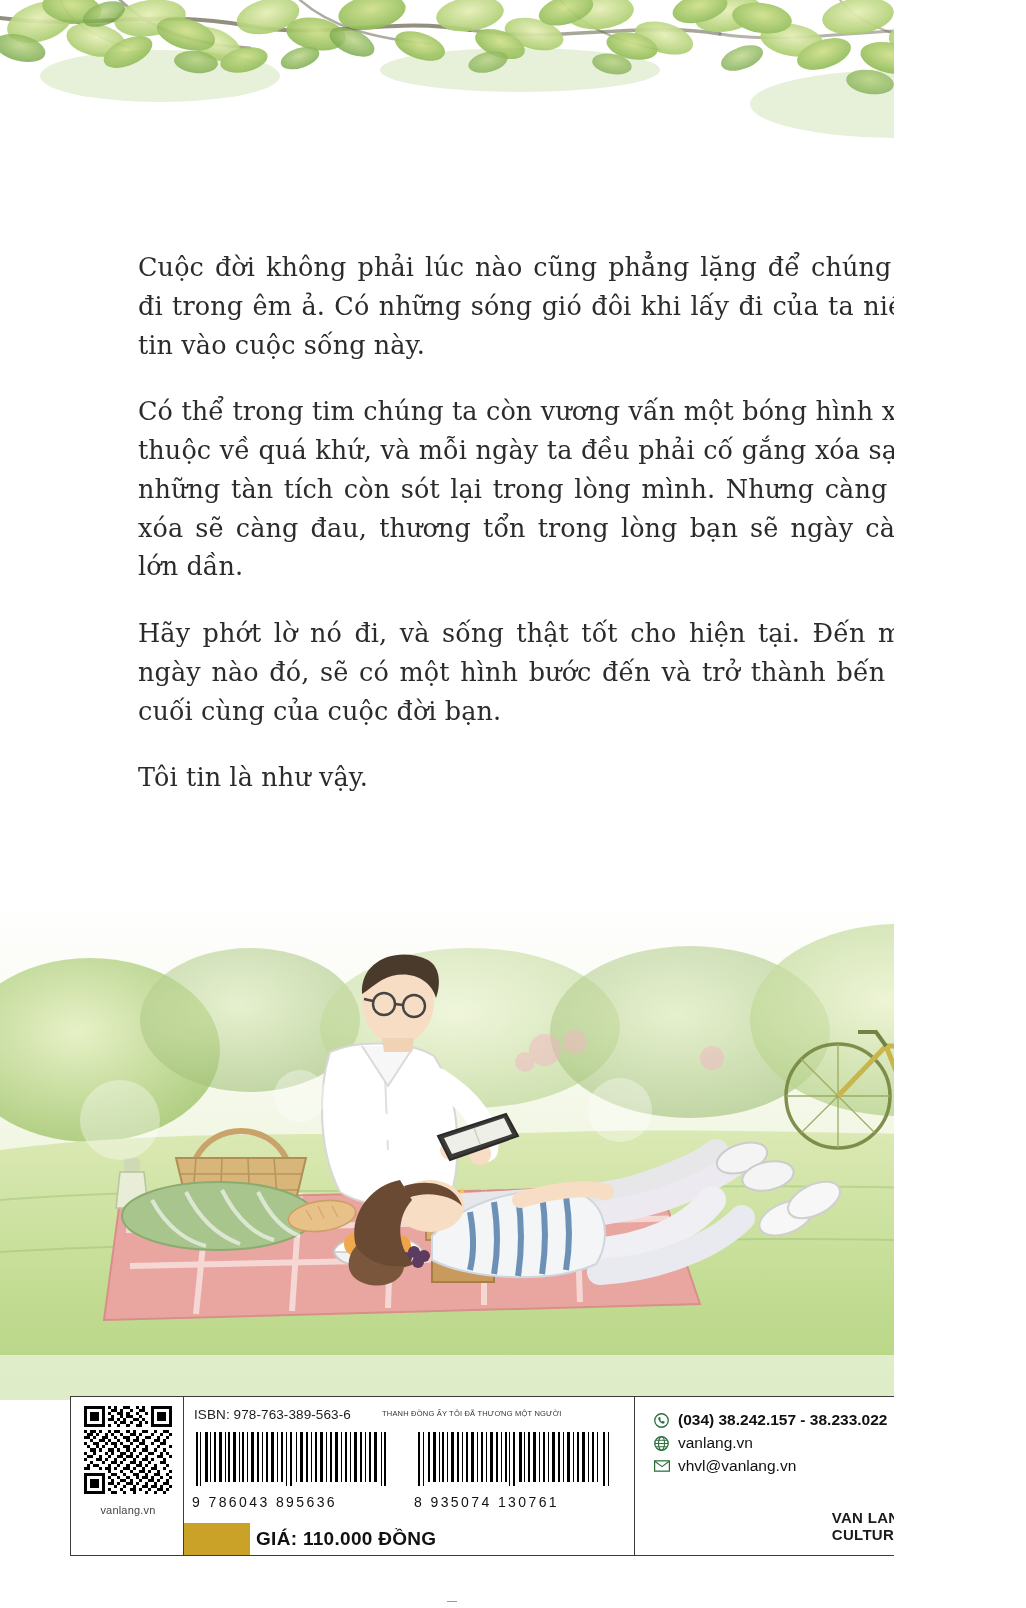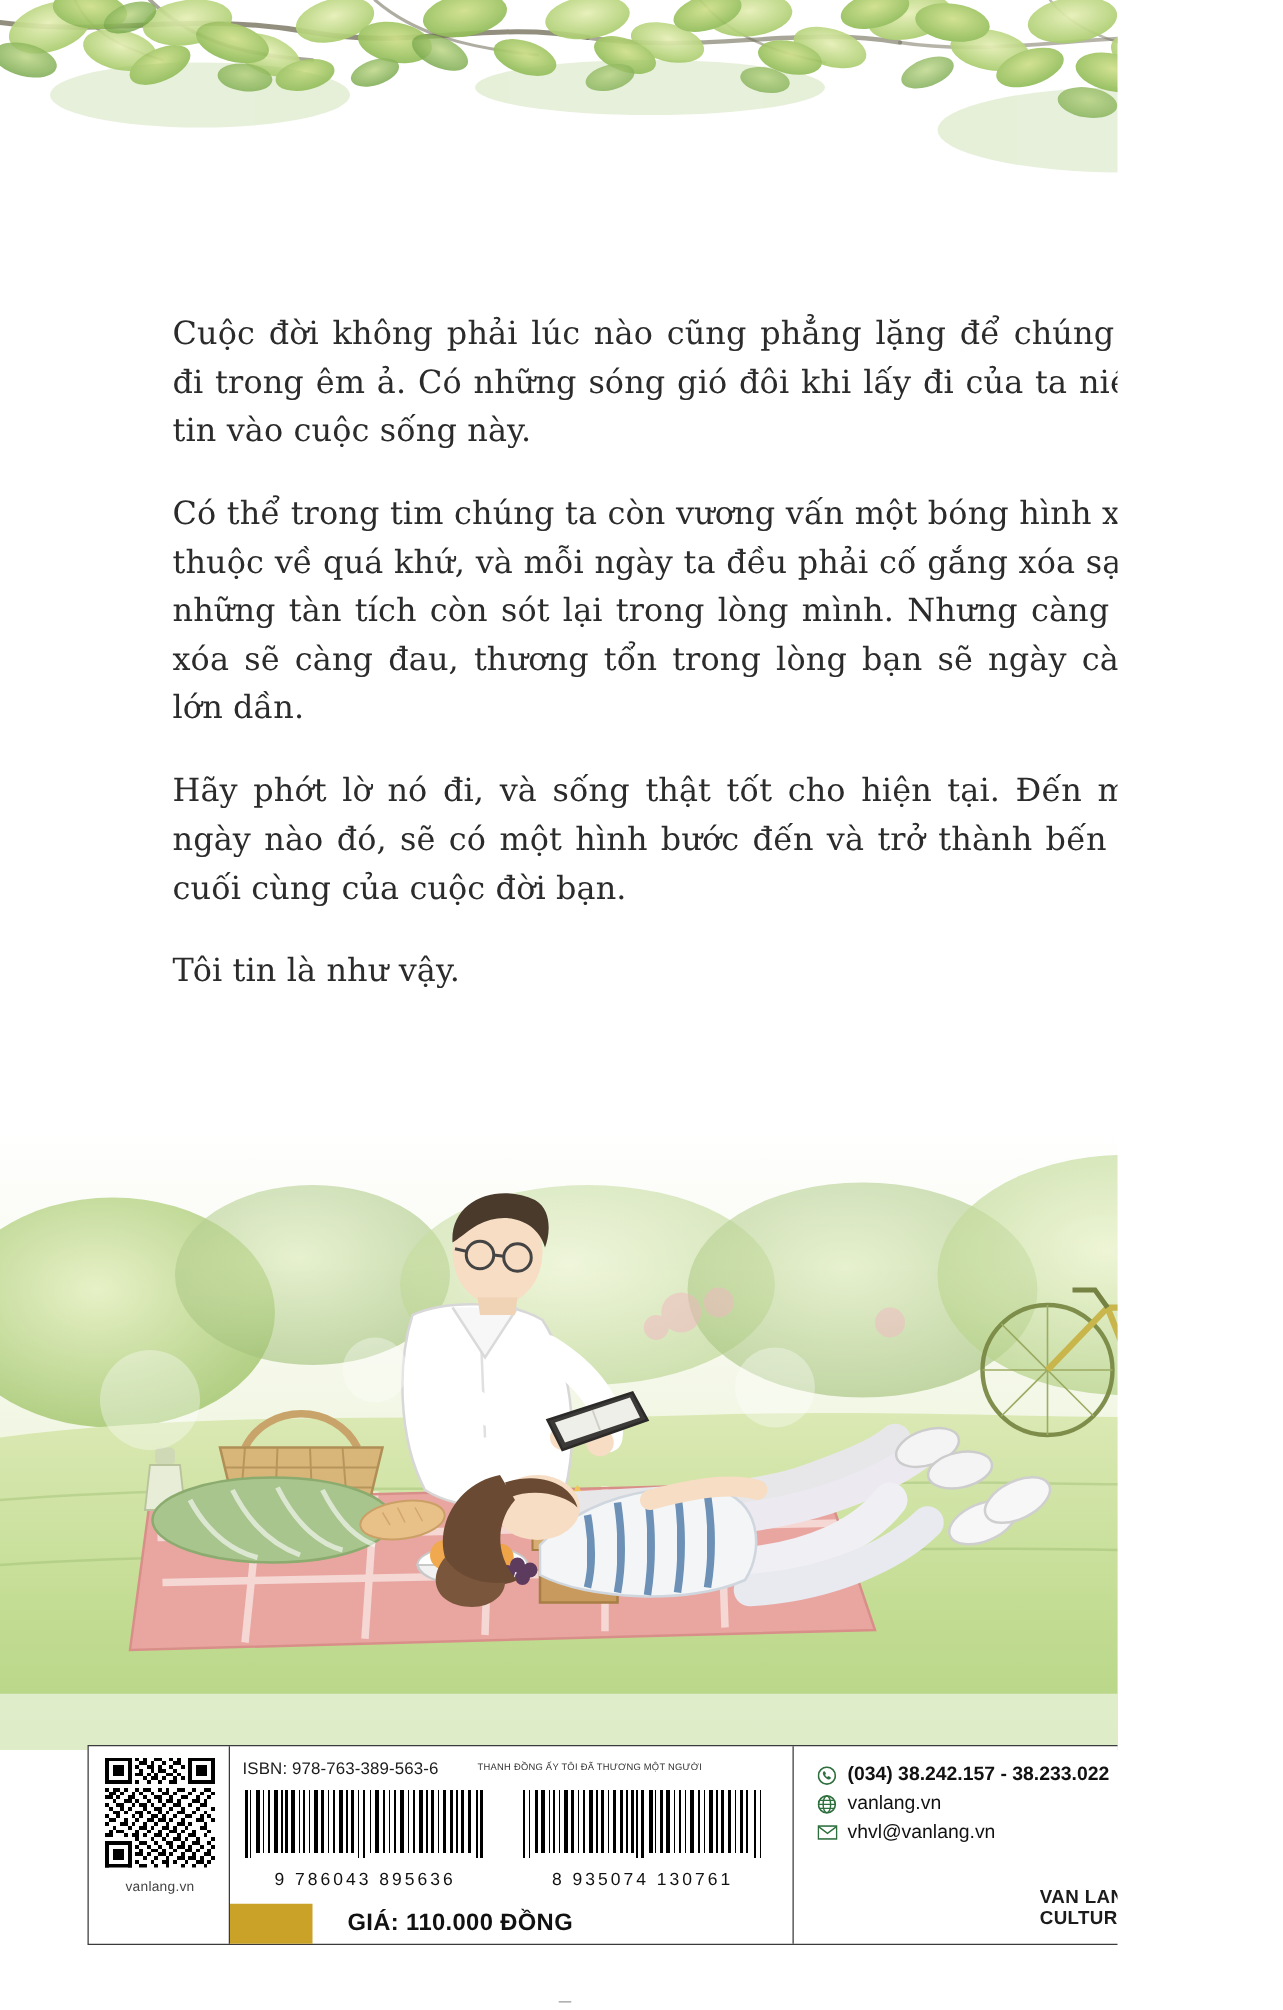--- a/index.html
+++ b/index.html
@@ -117,21 +117,21 @@
     display: flex;
     gap: 22px;
     margin-top: 8px;
     margin-left: 4px;
   }
   .barcode-wrap { width: 200px; }
   .barcode-num {
     font-family: "Liberation Sans", sans-serif;
     font-size: 14px;
     letter-spacing: 2.4px;
-    text-align: center;
+    text-align: left;
     margin-top: 2px;
     color: #111;
   }
   .price-strip {
     position: absolute;
     left: 0;
     bottom: 0;
     width: 100%;
     height: 32px;
     display: flex;
@@ -140,21 +140,21 @@
   .price-swatch {
     width: 66px;
     height: 32px;
     background: #c9a227;
   }
   .price-text {
     font-family: "Liberation Sans", sans-serif;
     font-weight: bold;
     font-size: 19px;
     color: #111;
-    margin-left: 28px;
+    margin-left: 6px;
     letter-spacing: .3px;
     text-align: right;
   }
   .contact-cell {
     flex: 1;
     padding: 14px 12px 8px 18px;
     box-sizing: border-box;
     position: relative;
   }
   .contact-line {

